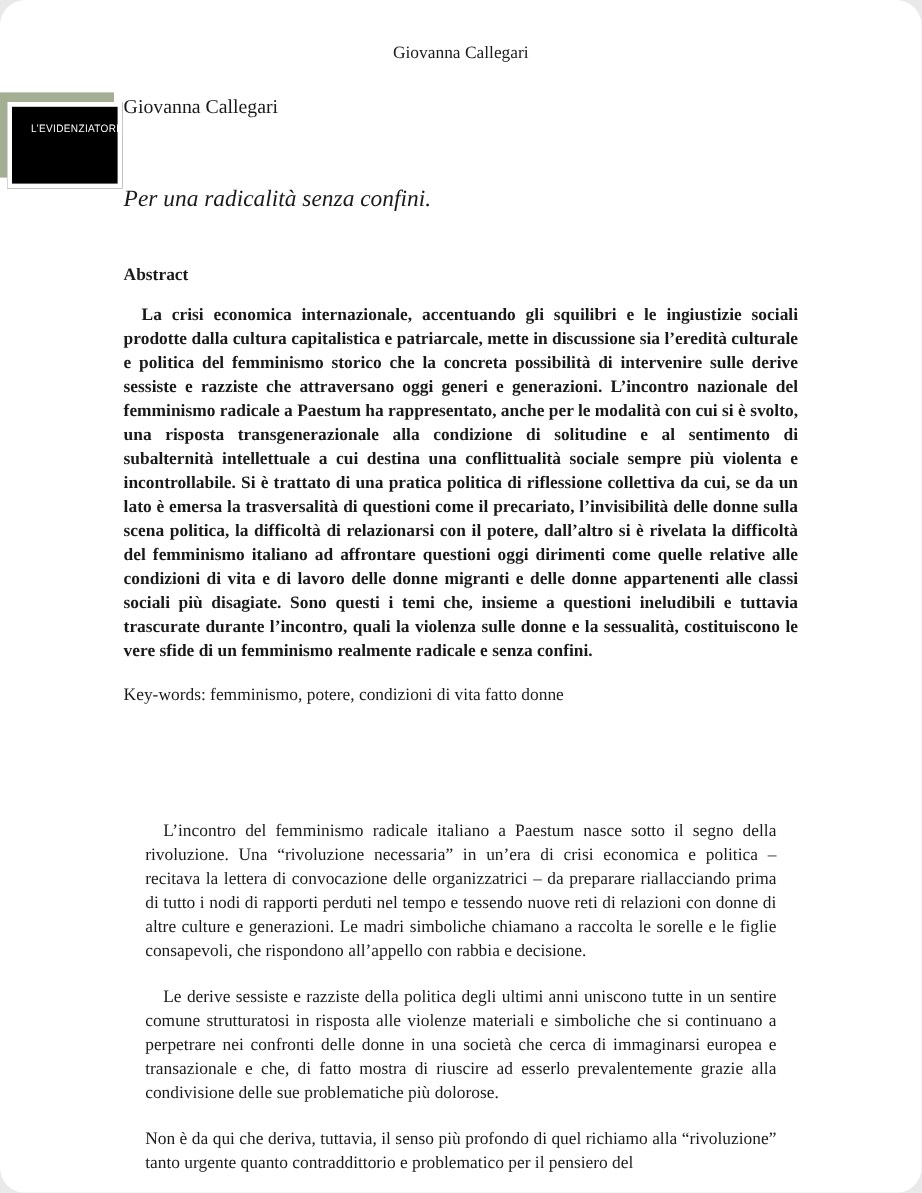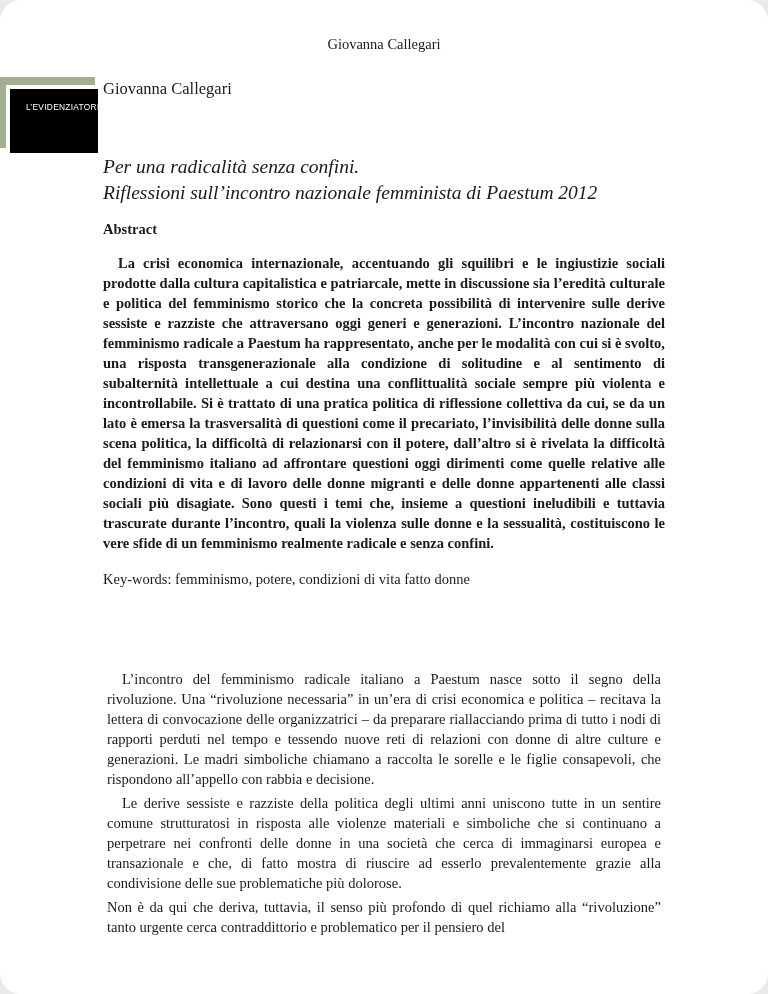--- a/index.html
+++ b/index.html
@@ -68,48 +68,47 @@
   }
   .keywords {
     position:absolute; left:103px; top:571px;
     font-size:14.5px;
   }
   .body-block {
     position:absolute; left:103px; top:665px;
     width:562px;
     font-size:14.5px; line-height:20px;
   }
-  .body-block p { margin:4px; text-align:justify; hyphens:none; }
+  .body-block p { margin:18px; text-align:justify; hyphens:none; }
   .body-block p.indent { text-indent:15px; }
 </style>
 </head>
 <body>
 
 <div class="page">
 
   <div class="running-header">Giovanna Callegari</div>
 
   <div class="logo-back" style="background: rgb(163, 174, 146);"></div>
 
   <div class="logo-front" style="background: #000000; padding-left: 20px;">
     <span class="logo-text">L’EVIDENZIATORE</span>
   </div>
 
   <div class="author">Giovanna Callegari</div>
 
   <div class="article-title">
     <div>Per una radicalità senza confini.</div>
-    <div>Riflessioni sull’incontro nazionale femminista di Paestum 2012</div>
   </div>
 
   <div class="abstract-label">Abstract</div>
 
   <p class="abstract-text">La crisi economica internazionale, accentuando gli squilibri e le ingiustizie sociali prodotte dalla cultura capitalistica e patriarcale, mette in discussione sia l’eredità culturale e politica del femminismo storico che la concreta possibilità di intervenire sulle derive sessiste e razziste che attraversano oggi generi e generazioni. L’incontro nazionale del femminismo radicale a Paestum ha rappresentato, anche per le modalità con cui si è svolto, una risposta transgenerazionale alla condizione di solitudine e al sentimento di subalternità intellettuale a cui destina una conflittualità sociale sempre più violenta e incontrollabile. Si è trattato di una pratica politica di riflessione collettiva da cui, se da un lato è emersa la trasversalità di questioni come il precariato, l’invisibilità delle donne sulla scena politica, la difficoltà di relazionarsi con il potere, dall’altro si è rivelata la difficoltà del femminismo italiano ad affrontare questioni oggi dirimenti come quelle relative alle condizioni di vita e di lavoro delle donne migranti e delle donne appartenenti alle classi sociali più disagiate. Sono questi i temi che, insieme a questioni ineludibili e tuttavia trascurate durante l’incontro, quali la violenza sulle donne e la sessualità, costituiscono le vere sfide di un femminismo realmente radicale e senza confini.</p>
 
   <div class="keywords">Key-words: femminismo, potere, condizioni di vita fatto donne</div>
 
   <div class="body-block">
     <p class="indent">L’incontro del femminismo radicale italiano a Paestum nasce sotto il segno della rivoluzione. Una “rivoluzione necessaria” in un’era di crisi economica e politica – recitava la lettera di convocazione delle organizzatrici – da preparare riallacciando prima di tutto i nodi di rapporti perduti nel tempo e tessendo nuove reti di relazioni con donne di altre culture e generazioni. Le madri simboliche chiamano a raccolta le sorelle e le figlie consapevoli, che rispondono all’appello con rabbia e decisione.</p>
     <p class="indent">Le derive sessiste e razziste della politica degli ultimi anni uniscono tutte in un sentire comune strutturatosi in risposta alle violenze materiali e simboliche che si continuano a perpetrare nei confronti delle donne in una società che cerca di immaginarsi europea e transazionale e che, di fatto mostra di riuscire ad esserlo prevalentemente grazie alla condivisione delle sue problematiche più dolorose.</p>
-    <p>Non è da qui che deriva, tuttavia, il senso più profondo di quel richiamo alla “rivoluzione” tanto urgente cerca contraddittorio e problematico per il pensiero del</p>
+    <p>Non è da qui che deriva, tuttavia, il senso più profondo di quel richiamo alla “rivoluzione” tanto urgente quanto contraddittorio e problematico per il pensiero del</p>
   </div>
 
 </div>
 
 </body></html>

